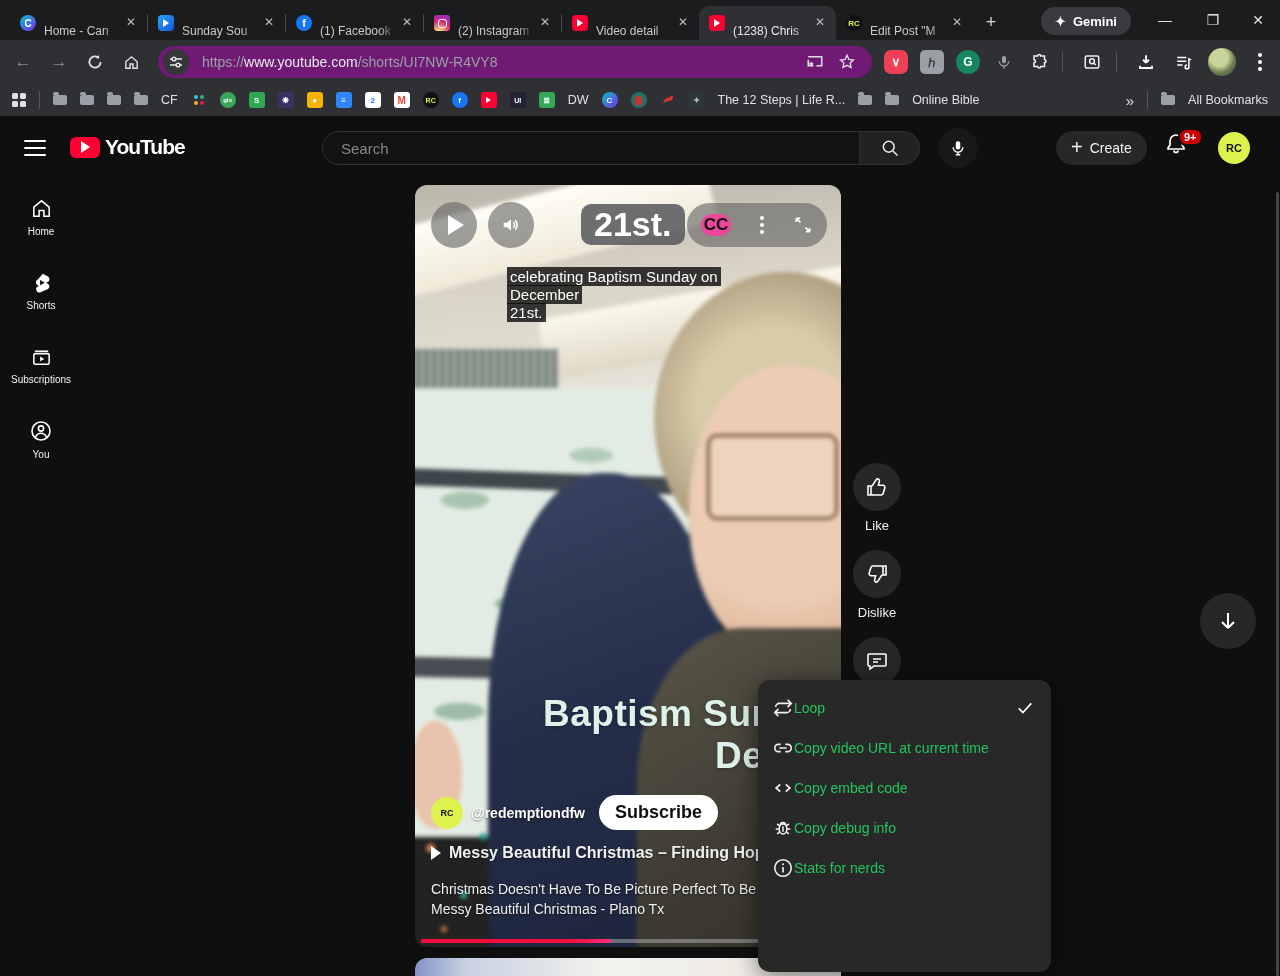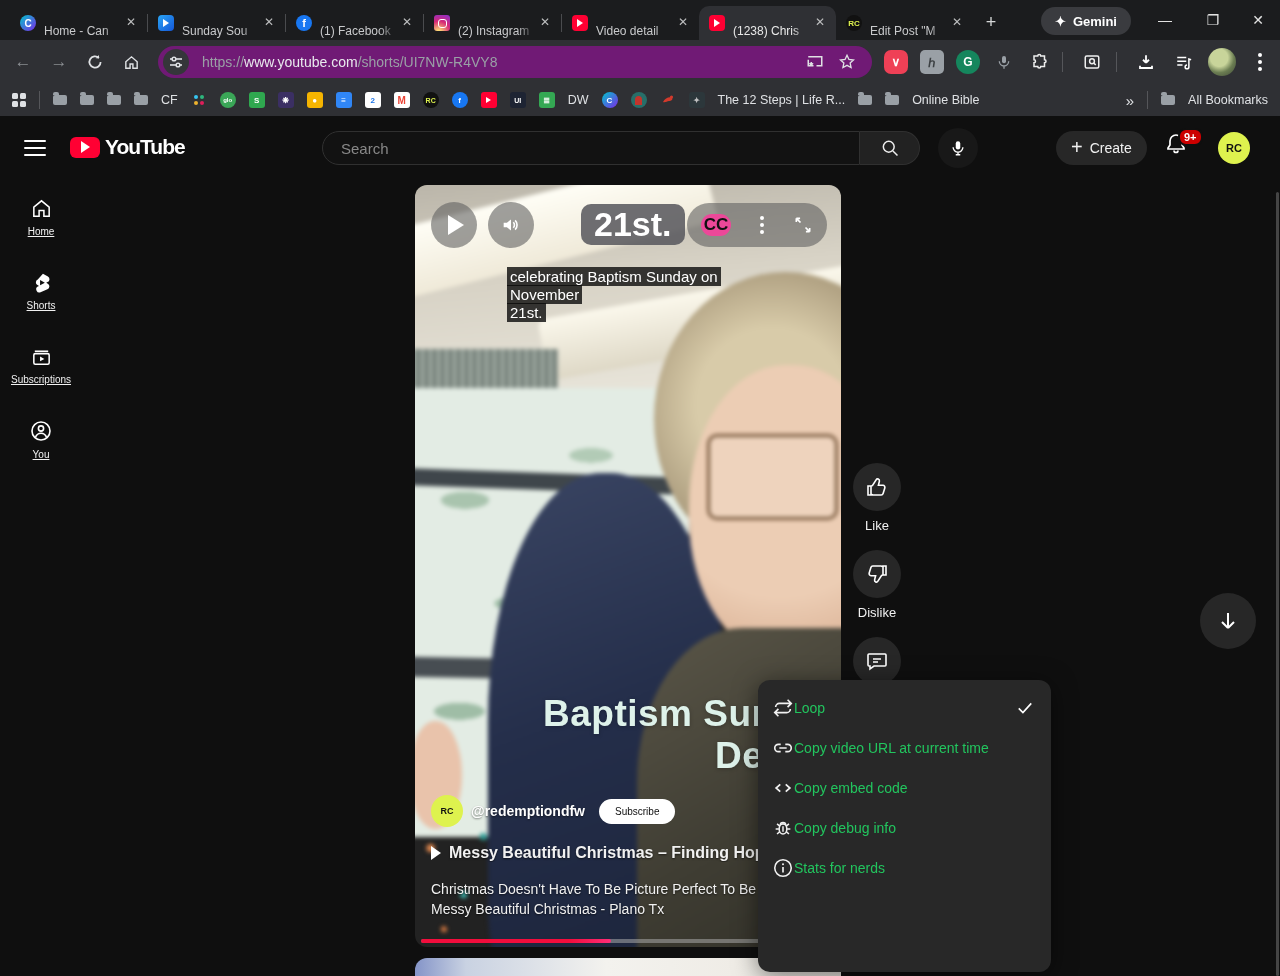--- a/index.html
+++ b/index.html
@@ -94,21 +94,21 @@
   #bellwrap { position:absolute; left:1164px; top:16px; width:40px; height:34px; }
   #bellbadge { position:absolute; left:14px; top:-4px; background:#c00; color:#fff; font-size:11px;
     font-weight:bold; padding:1px 4px; border-radius:8px; border:2px solid #0f0f0f; }
   #avatar-yt { position:absolute; left:1218px; top:16px; width:32px; height:32px; border-radius:50%;
     background:#def24e; color:#111; font-weight:bold; font-size:11px; display:flex;
     align-items:center; justify-content:center; }
 
   #guide { position:absolute; left:0; top:64px; width:82px; }
   .guide-item { height:74px; display:flex; flex-direction:column; align-items:center;
     justify-content:center; gap:6px; color:#fff; }
-  .guide-item .glabel { font-size:10px; color:#f1f1f1;text-decoration:underline; }
+  .guide-item .glabel { font-size:10px; color:#f1f1f1; }
 
   
   #player { position:absolute; left:415px; top:69px; width:426px; height:762px;
     border-radius:12px; overflow:hidden; background:#222; }
   #art { position:absolute; inset:-6px; filter:blur(2px); }
   #art > div { position:absolute; }
   .ceiling { left:0; top:0; width:100%; height:32%;
     background:linear-gradient(175deg,#b9b4a8 0%,#d8d3c6 40%,#efece2 100%); }
   .lightstrip1 { left:-10%; top:2%; width:80%; height:9%; transform:rotate(-14deg);
     background:linear-gradient(#fffef6,#efe9d8); border-radius:8px; }
@@ -161,21 +161,21 @@
     -webkit-box-decoration-break:clone; box-decoration-break:clone; }
   .bigtext { position:absolute; color:#def2ea; font-weight:bold; font-size:37px;
     letter-spacing:.5px; text-shadow:0 1px 4px rgba(0,0,0,.25); }
   #big1 { left:128px; top:508px; }
   #big2 { left:300px; top:550px; }
 
   #channelrow { position:absolute; left:16px; top:610px; display:flex; align-items:center; gap:8px; }
   #ch-avatar { width:32px; height:32px; border-radius:50%; background:#def24e; color:#111;
     font-size:9px; font-weight:bold; display:flex; align-items:center; justify-content:center; }
   #ch-handle { font-size:14px; font-weight:bold; color:#fff; text-shadow:0 1px 2px rgba(0,0,0,.5); }
-  #subscribe { margin-left:6px; background:#fff; color:#0f0f0f; font-size:10px; font-weight:normal;
+  #subscribe { margin-left:6px; background:#fff; color:#0f0f0f; font-size:18px; font-weight:bold;
     padding:7px 16px; border-radius:18px; }
   #vidtitle { position:absolute; left:16px; top:659px; width:402px; display:flex; gap:8px;
     align-items:center; font-size:16px; font-weight:bold; white-space:nowrap; overflow:hidden;
     text-shadow:0 1px 2px rgba(0,0,0,.6); }
   #viddesc { position:absolute; left:16px; top:694px; width:402px; font-size:14px;
     line-height:20px; color:#f1f1f1; text-shadow:0 1px 2px rgba(0,0,0,.6); }
   #progress { position:absolute; left:6px; right:6px; top:754px; height:4px;
     background:rgba(170,170,170,.55); border-radius:2px; }
   #progressfill { height:100%; border-radius:2px;
     background:linear-gradient(90deg,#f20d3c 0%,#f20d3c 78%,#ff2d78 100%); }
@@ -516,21 +516,21 @@
           <i></i>
           <i></i>
           <i></i>
         </span>
       <svg width="20" height="20" viewBox="0 0 24 24">
           <path d="M9 9L4 4m0 0v4.5M4 4h4.5M15 15l5 5m0 0v-4.5M20 20h-4.5" stroke="#fff" stroke-width="2" fill="none"></path>
         </svg>
     </div>
 
     <div id="subtitle">
-      <span>celebrating Baptism Sunday on November</span><br>
+      <span>celebrating Baptism Sunday on December</span><br>
       <span>21st.</span>
     </div>
 
     <div class="bigtext" id="big1">Baptism Sun</div>
     <div class="bigtext" id="big2">Dec</div>
 
     <div id="channelrow">
       <span id="ch-avatar">RC</span>
       <span id="ch-handle">@redemptiondfw</span>
       <span id="subscribe">Subscribe</span>

